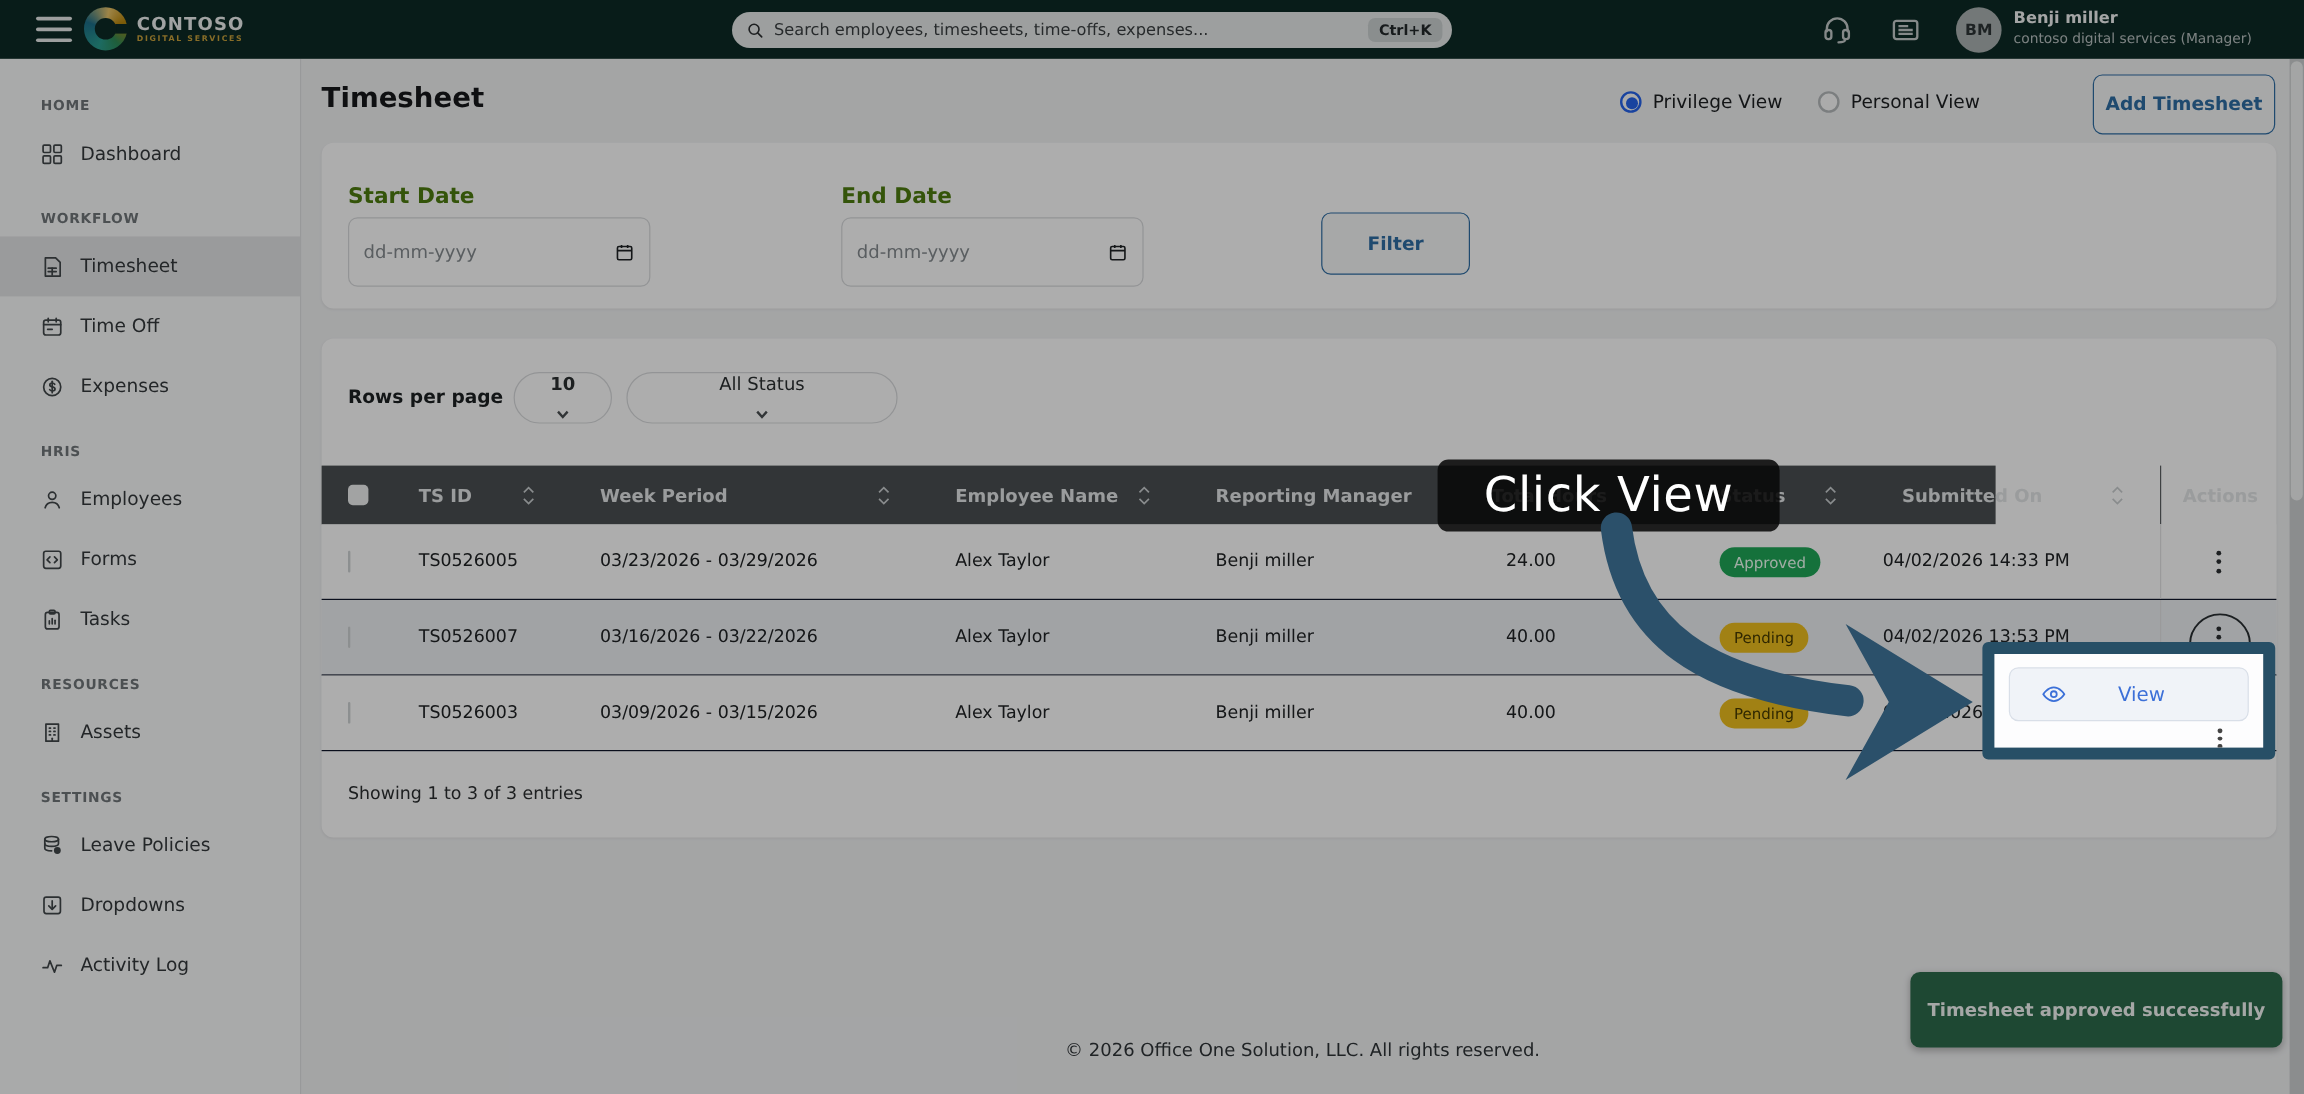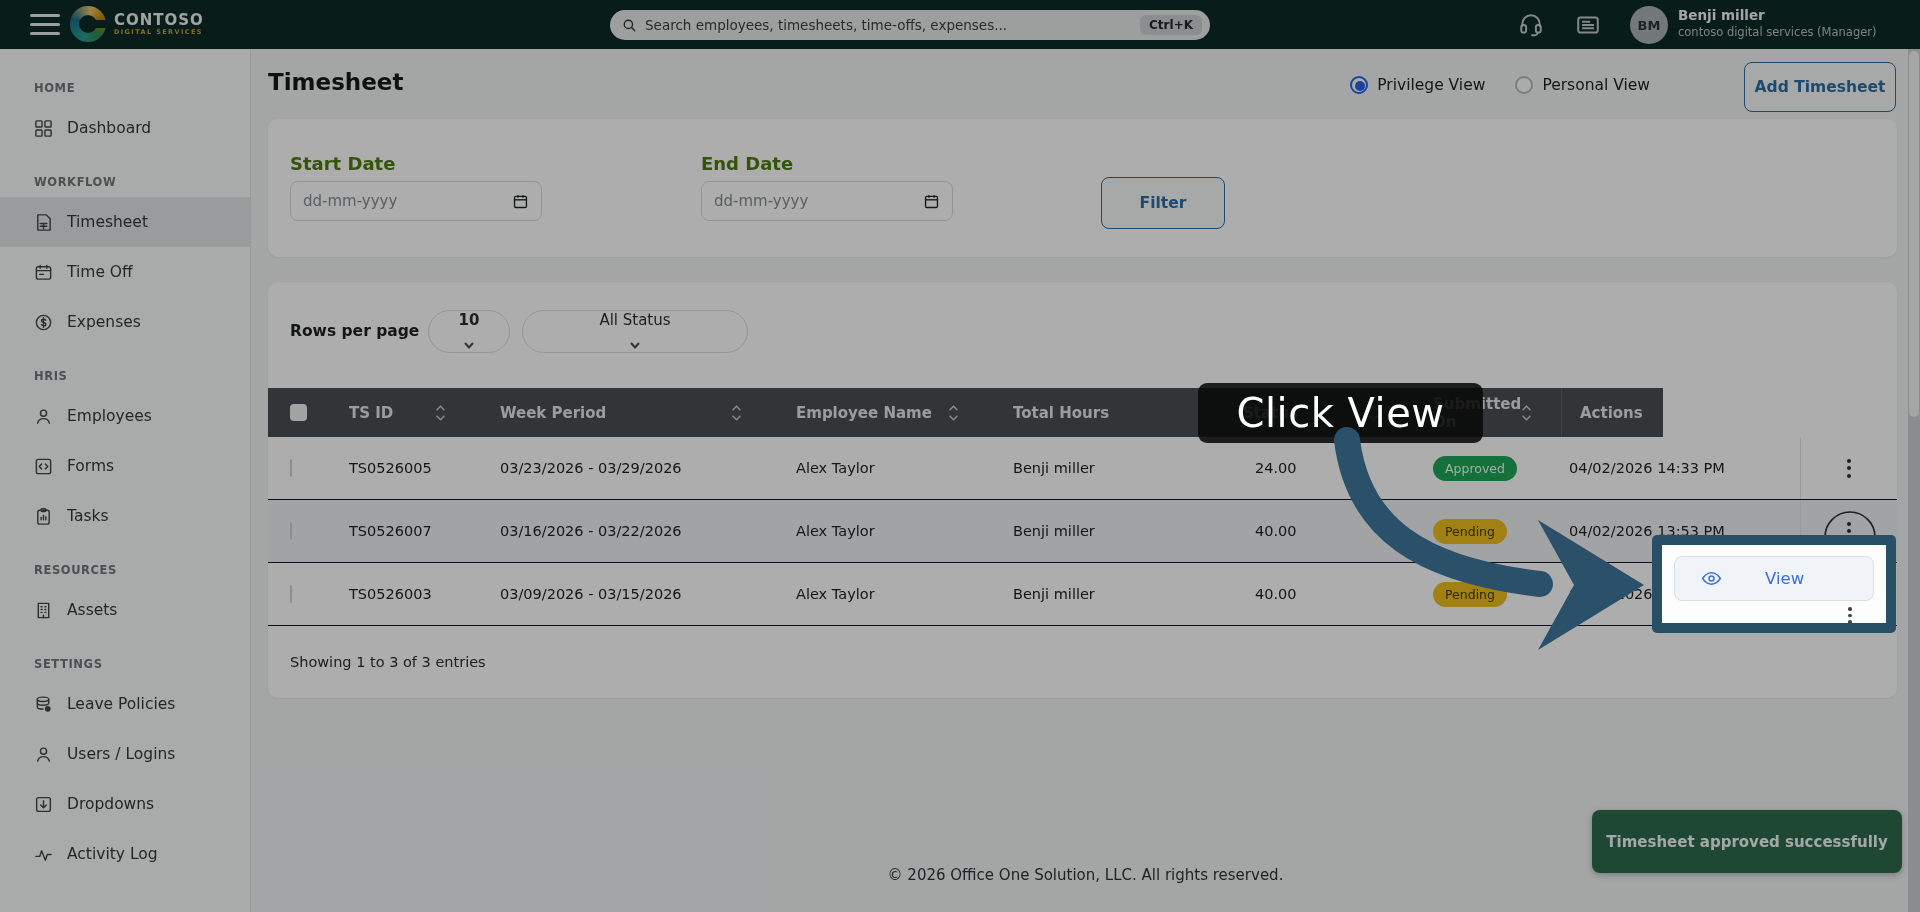--- a/index.html
+++ b/index.html
@@ -43,21 +43,21 @@
   .radio-opt { display:flex; align-items:center; gap:9px; font-size:15.5px; color:#1c1f21; cursor:pointer; }
   .radio { width:18px; height:18px; border-radius:50%; border:2px solid #b6babc; background:#fdfdfd; position:relative; flex:none; }
   .radio.sel { border-color:#2563eb; }
   .radio.sel::after { content:""; position:absolute; left:3px; top:3px; width:10px; height:10px; border-radius:50%; background:#2563eb; }
   .btn-outline { border:1.6px solid #2e6da4; color:#2e6da4; background:#f7f8f8; border-radius:8px; font-weight:bold; font-family:inherit; cursor:pointer; }
   .add-btn { position:absolute; top:13px; right:24px; width:152px; height:50px; font-size:15.5px; }
 
   .card { position:absolute; background:#ffffff; border-radius:10px; box-shadow:0 1px 2px rgba(0,0,0,.05); }
   .card-filters { left:17px; top:70px; width:1629px; height:138px; }
   .f-label { position:absolute; top:34px; font-size:18px; font-weight:bold; color:#4d7c0f; }
-  .date-input { position:absolute; top:62px; width:252px; height:40px; border:1px solid #d9dbdd; border-radius:8px; display:flex; align-items:center; padding:0 12px; background:#fff; }
+  .date-input { position:absolute; top:62px; width:252px; height:58px; border:1px solid #d9dbdd; border-radius:8px; display:flex; align-items:center; padding:0 12px; background:#fff; }
   .date-input input { border:none; outline:none; flex:1; font-size:15px; color:#555b5e; font-family:inherit; background:transparent; }
   .date-input input::placeholder { color:#858b8f; }
   .date-input svg { width:17px; height:17px; stroke:#1f2325; fill:none; stroke-width:1.6; }
   .filter-btn { position:absolute; left:833px; top:58px; width:124px; height:52px; font-size:15.5px; }
 
   .card-table { left:17px; top:233px; width:1629px; height:416px; }
   .tc-row { position:absolute; left:0; top:28px; width:100%; height:46px; }
   .rpp-label { position:absolute; left:22px; top:12px; font-size:15.5px; font-weight:bold; color:#1d2123; }
   .pill-select { position:absolute; border:1px solid #d9dbdd; border-radius:22px; height:43px; display:flex; align-items:center; justify-content:space-between; padding:0 16px; font-size:15px; color:#2c3032; background:#fff; cursor:pointer;flex-direction:column; }
   .pill-10 { left:160px; top:0; width:82px; font-weight:bold; }
@@ -237,27 +237,20 @@
     <svg viewBox="0 0 20 20">
         <ellipse cx="9.5" cy="4.5" rx="6" ry="2.3"></ellipse>
         <path d="M3.5 4.5v4c0 1.3 2.7 2.3 6 2.3s6-1 6-2.3v-4"></path>
         <path d="M3.5 8.5v4c0 1.3 2.7 2.3 6 2.3"></path>
         <circle cx="14.5" cy="14.5" r="3" fill="#41474a" stroke="none"></circle>
       </svg>
     <span>Leave Policies</span>
   </div>
   <div class="side-item">
     <svg viewBox="0 0 20 20">
-        <circle cx="10" cy="6.5" r="3.2"></circle>
-        <path d="M3.8 17c.8-3.2 3.3-4.8 6.2-4.8s5.4 1.6 6.2 4.8"></path>
-      </svg>
-    <span>Users / Logins</span>
-  </div>
-  <div class="side-item">
-    <svg viewBox="0 0 20 20">
         <rect x="2.8" y="2.8" width="14.4" height="14.4" rx="2"></rect>
         <line x1="10" y1="6" x2="10" y2="13"></line>
         <polyline points="7,10.5 10,13.5 13,10.5"></polyline>
       </svg>
     <span>Dropdowns</span>
   </div>
   <div class="side-item">
     <svg viewBox="0 0 20 20">
         <polyline points="2,12 6,12 8,6 12,16 14,10 18,10"></polyline>
       </svg>
@@ -352,20 +345,23 @@
           <span class="sort">
             <svg viewBox="0 0 12 8">
               <polyline points="1.5,6 6,1.5 10.5,6"></polyline>
             </svg>
             <svg viewBox="0 0 12 8">
               <polyline points="1.5,2 6,6.5 10.5,2"></polyline>
             </svg>
           </span>
         </div>
       <div class="cell">
+          <span>Reporting Manager</span>
+        </div>
+      <div class="cell">
           <span>Total Hours</span>
         </div>
       <div class="cell">
           <span>Status</span>
           <span class="sort">
             <svg viewBox="0 0 12 8">
               <polyline points="1.5,6 6,1.5 10.5,6"></polyline>
             </svg>
             <svg viewBox="0 0 12 8">
               <polyline points="1.5,2 6,6.5 10.5,2"></polyline>

